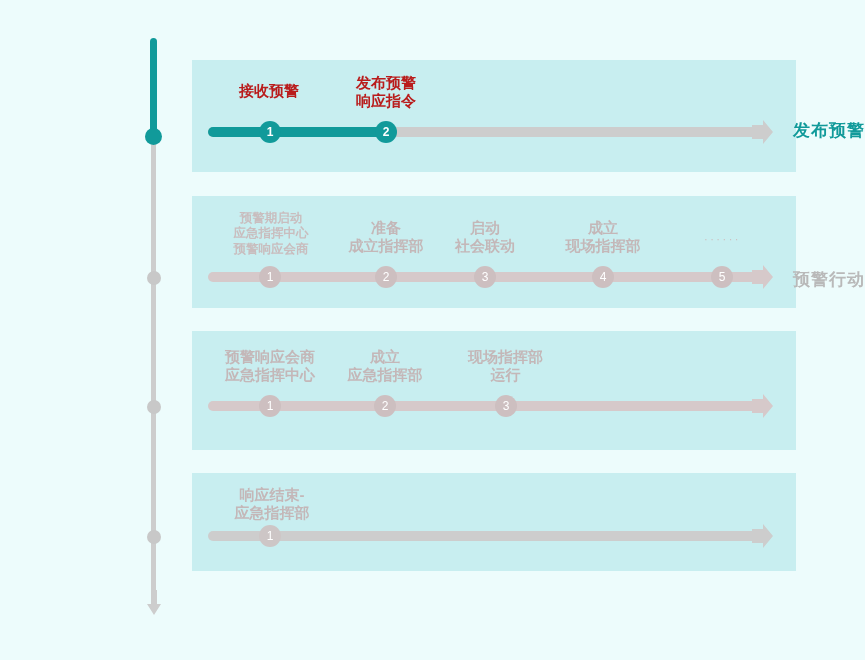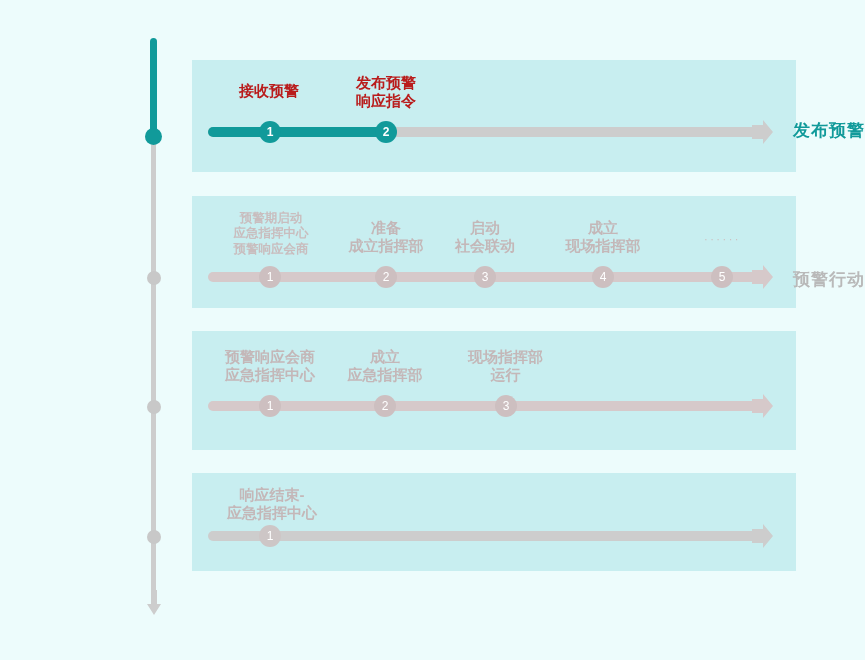--- a/index.html
+++ b/index.html
@@ -217,21 +217,21 @@
 
 
   <div class="track grey" style="left:208px;top:531px;width:548px;"></div>
   <svg class="track-arrow" style="left:750px;top:523px;" viewBox="0 0 24 26">
     <polygon points="2,6 13,6 13,1 23,13 13,25 13,20 2,20" fill="#cdcdcd"></polygon>
   </svg>
 
   <div class="node grey" style="left:259px;top:525px;">1</div>
 
   <div class="cap pink" style="left:213px;top:486px;width:118px;">响应结束-
-应急指挥中心</div>
+应急指挥部</div>
 
   <div class="spine">
     <div class="spine-seg-rest"></div>
     <div class="spine-seg-active"></div>
     <div class="spine-dot active" style="top:90px;"></div>
     <div class="spine-dot idle" style="top:233px;"></div>
     <div class="spine-dot idle" style="top:362px;"></div>
     <div class="spine-dot idle" style="top:492px;"></div>
     <svg class="spine-arrow" viewBox="0 0 16 26">
       <polygon points="5,0 11,0 11,14 15,14 8,25 1,14 5,14" fill="#cdcdcd"></polygon>

